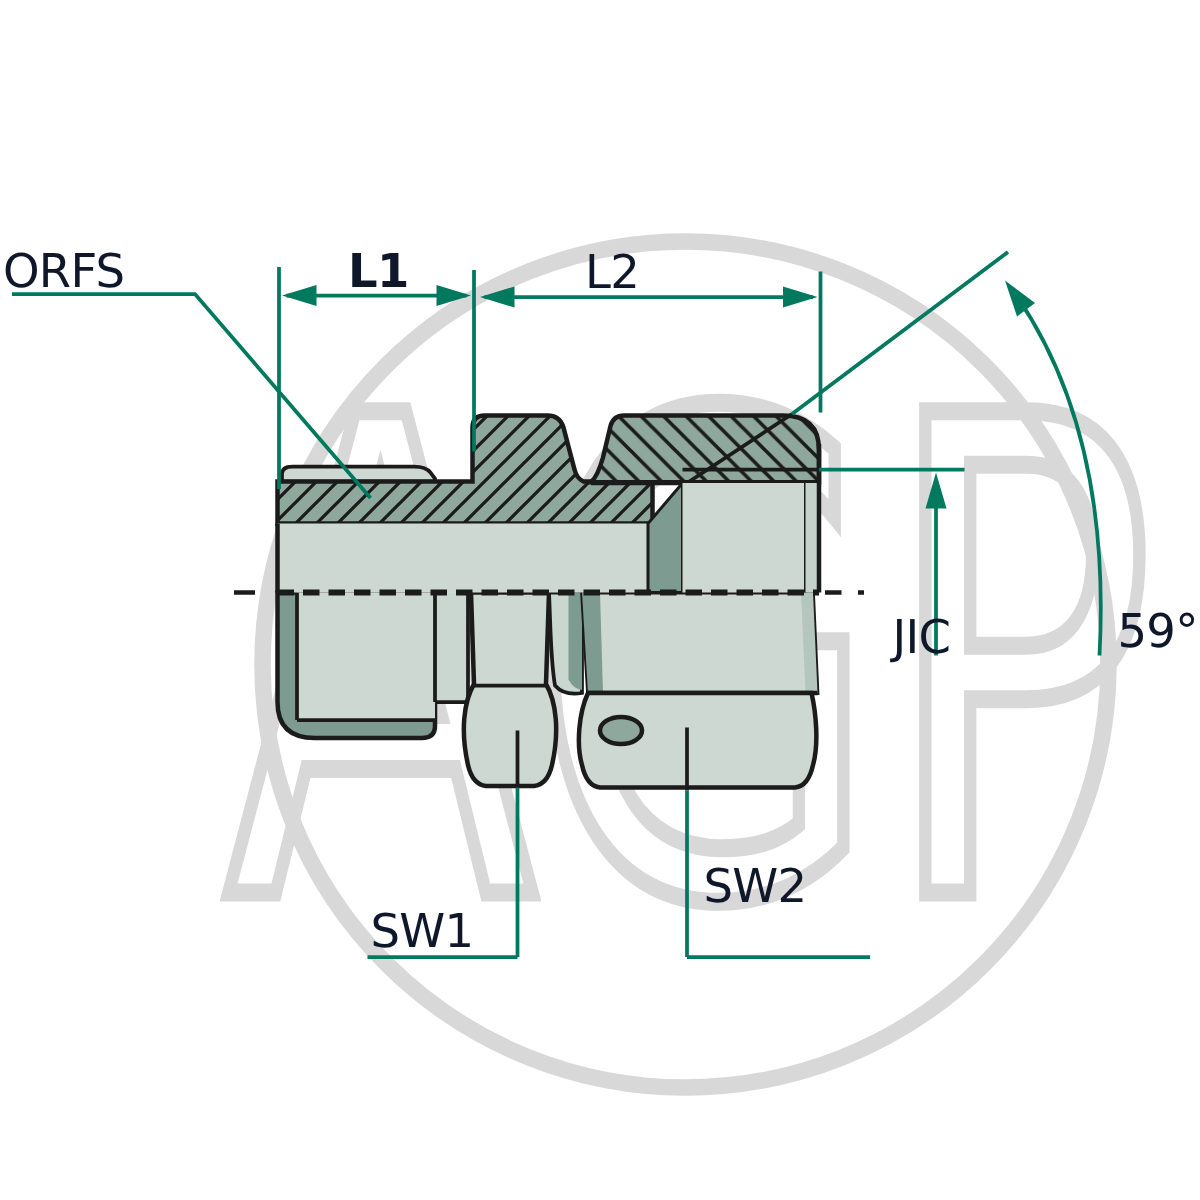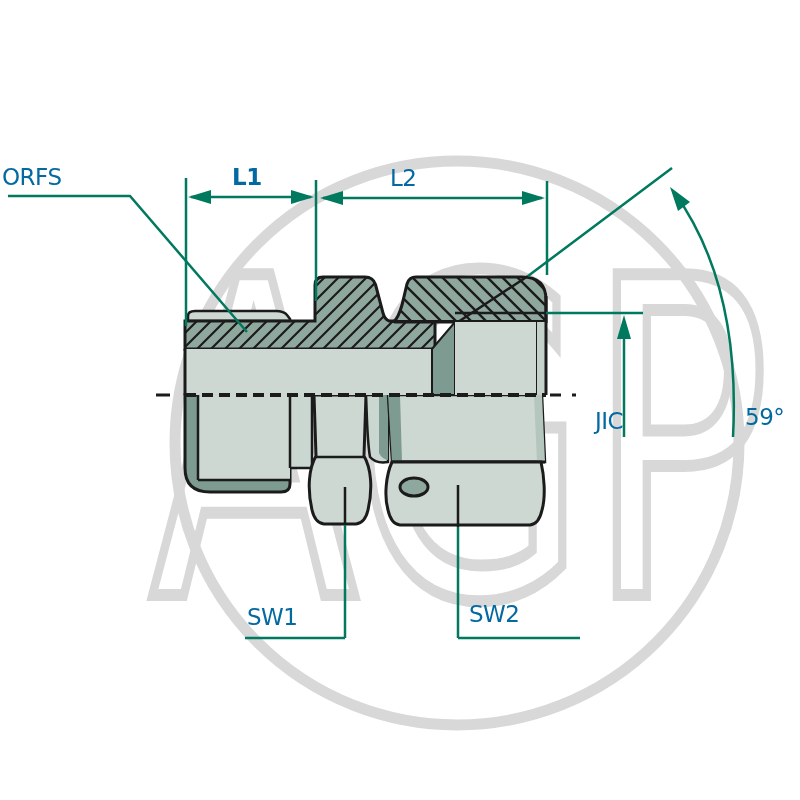--- a/index.html
+++ b/index.html
@@ -2,21 +2,21 @@
 <html><head>
 <meta charset="utf-8">
 <style>
   html,body{margin:0;padding:0;background:#ffffff;}
   #stage{
     position:relative;width:800px;height:800px;background:#ffffff;overflow:hidden;
     font-family:"DejaVu Sans",sans-serif;
   }
   #stage svg{position:absolute;left:0;top:0;}
   .lbl{
-    position:absolute;color:#0369a1;font-size:23px;letter-spacing:-0.5px;
+    position:absolute;color:#0f172a;font-size:31px;letter-spacing:-0.5px;
     white-space:nowrap;line-height:1;font-family:"DejaVu Sans",sans-serif;
   }
 </style>
 </head>
 <body>
 
 <div id="stage">
 
 <svg width="800" height="800" viewBox="0 0 800 800">
   <defs>
@@ -134,15 +134,15 @@
     <polygon points="670,187 690,202 678,211"></polygon>
   </g>
 </svg>
 
 <div class="lbl" style="left:2px;top:166px;">ORFS</div>
 <div class="lbl" style="left:232px;top:166px;font-weight:bold;">L1</div>
 <div class="lbl" style="left:390px;top:167px;">L2</div>
 <div class="lbl" style="left:595px;top:410px;">JIC</div>
 <div class="lbl" style="left:745px;top:406px;">59°</div>
 <div class="lbl" style="left:247px;top:606px;">SW1</div>
-<div class="lbl" style="left:469px;top:603px;">SW2</div>
+<div class="lbl" style="left:469px;top:576px;">SW2</div>
 
 </div>
 
 </body></html>

